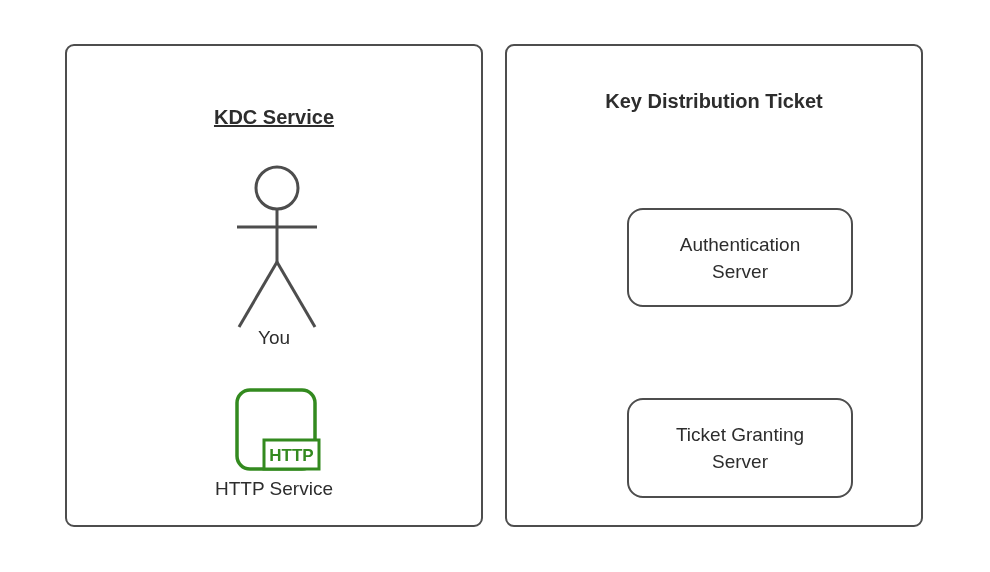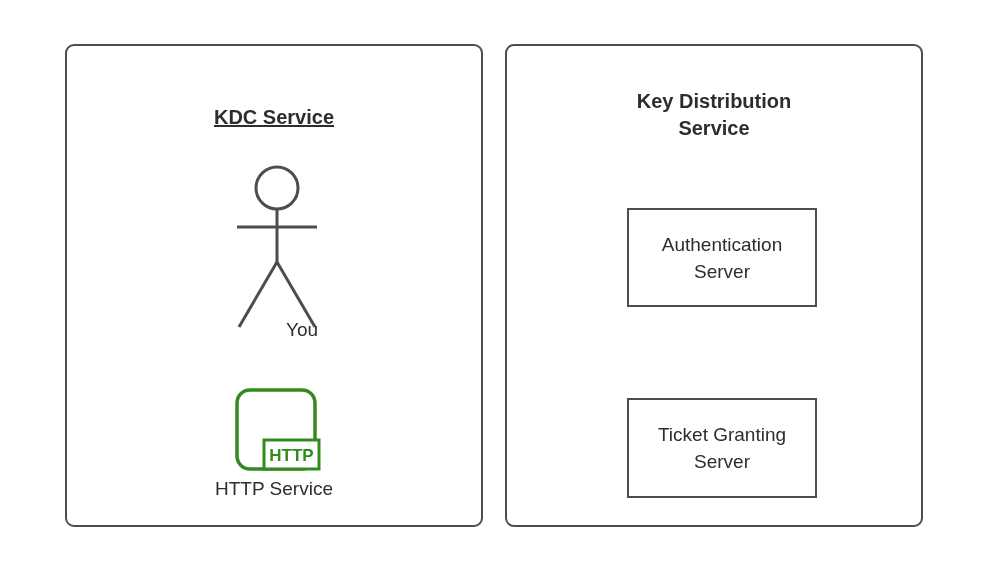--- a/index.html
+++ b/index.html
@@ -38,21 +38,21 @@
   .panel.right .panel-title .title-inner { display: inline-block; max-width: 230px; }
 
   .caption {
     position: absolute;
     left: 0; width: 100%;
     text-align: center;
     font-size: 19px;
     line-height: 23px;
     color: var(--text, #2d2d2d);
   }
-  .caption.actor-caption   { top: 272px; margin-left: 28px; }
+  .caption.actor-caption   { top: 280px; }
   .caption.service-caption { top: 431px; }
 
   .actor-svg { position: absolute; left: 165px; top: 119px; }
   .actor-svg .stroke {
     stroke: var(--border, #4d4d4d);
     stroke-width: 3;
     fill: none;
   }
 
   .http-svg { position: absolute; left: 165px; top: 340px; }
@@ -62,24 +62,24 @@
     fill: var(--accent-green, #338a1f);
     font-family: "Liberation Sans", sans-serif;
     font-size: 17px;
     font-weight: bold;
     text-anchor: middle;
   }
 
   .node {
     position: absolute;
     left: 120px;
-    width: 190px; height: 100px;
+    width: 226px; height: 100px;
     background: var(--background, #fff);
     border: 2px solid var(--border, #4d4d4d);
-    border-radius: 0;
+    border-radius: 16px;
     display: flex;
     align-items: center;
     justify-content: center;
     text-align: center;
   }
   .node.auth { top: 162px; height: 99px; }
   .node.tgs  { top: 352px; }
   .node .node-label {
     font-size: 19px;
     line-height: 27px;
@@ -109,21 +109,21 @@
       <rect class="frame" x="5" y="4" width="78" height="79" rx="13" ry="13"></rect>
       <rect class="badge" x="32" y="54" width="55" height="29"></rect>
       <text class="badge-text" x="59.5" y="75">HTTP</text>
     </svg>
 
     <div class="caption service-caption">HTTP Service</div>
   </div>
 
   <div class="panel right">
     <div class="panel-title">
-      <span class="title-inner">Key Distribution Service</span>
+      <span class="title-inner">Key Distribution Ticket</span>
     </div>
 
     <div class="node auth">
       <div class="node-label">Authentication Server</div>
     </div>
 
     <div class="node tgs">
       <div class="node-label">Ticket Granting Server</div>
     </div>
   </div>

